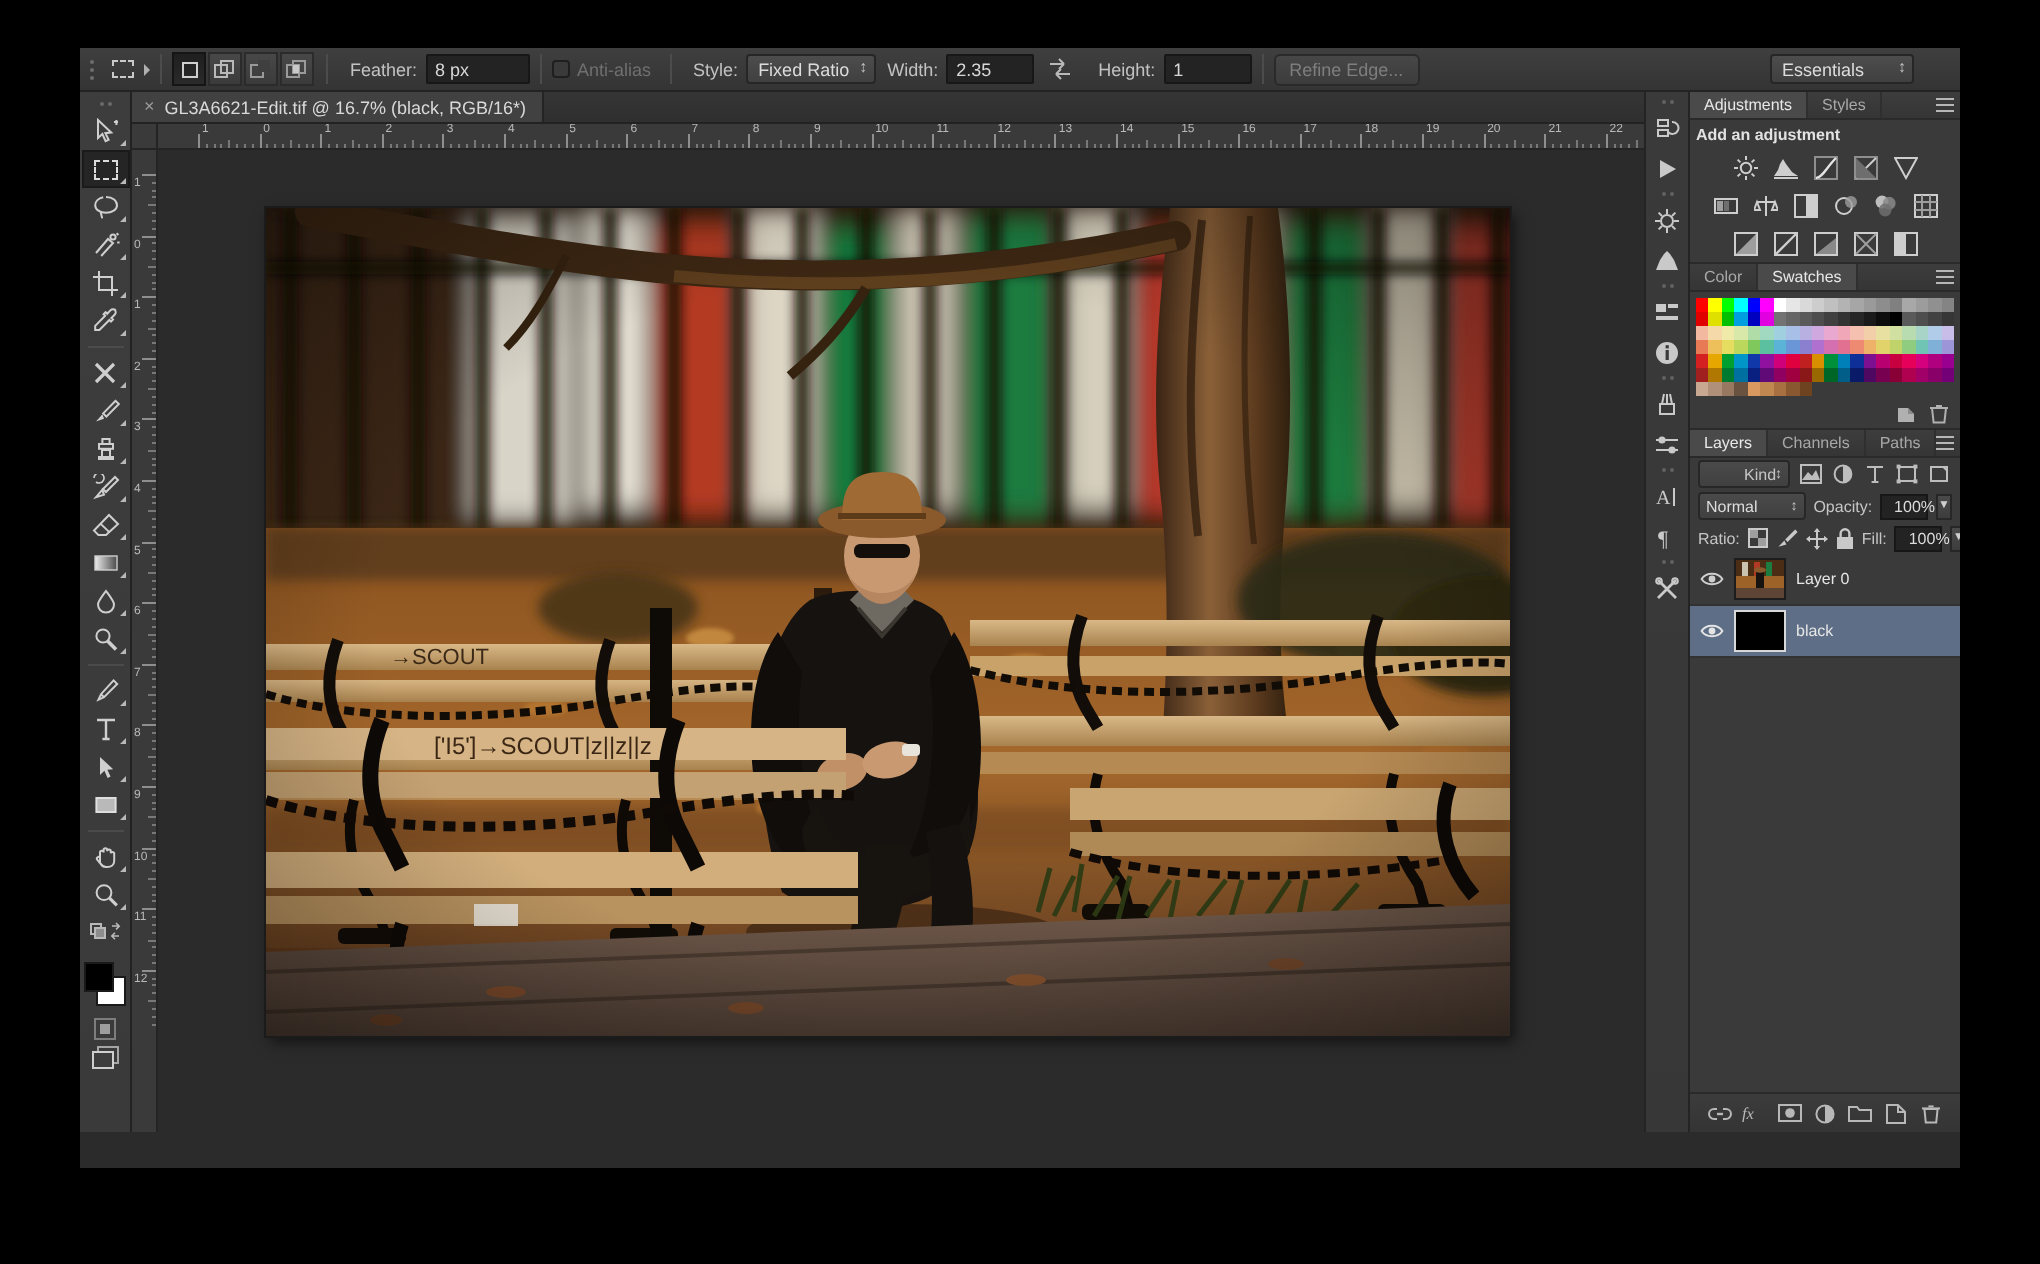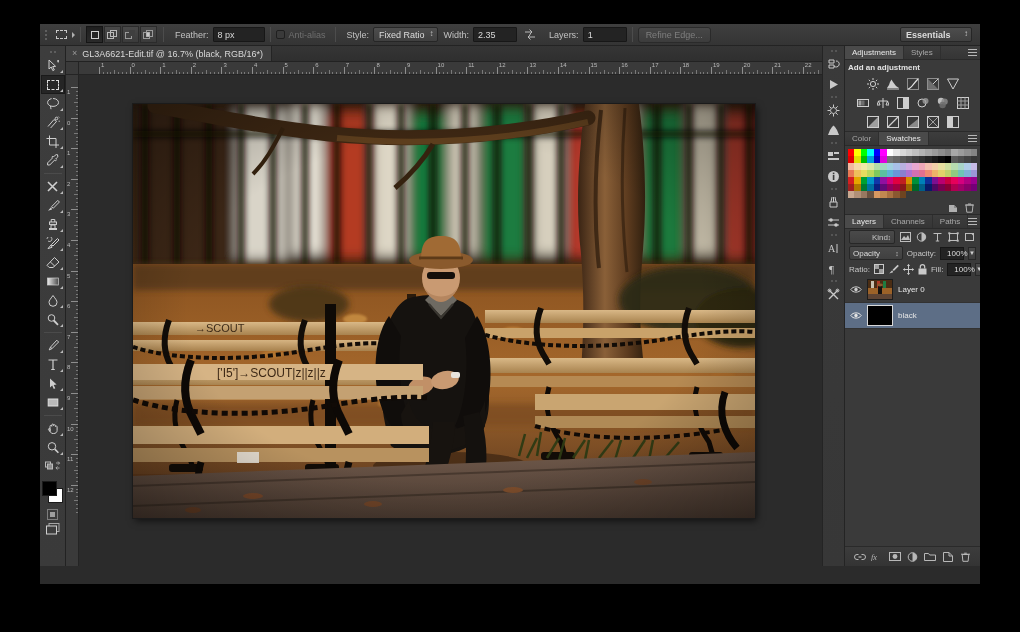--- a/index.html
+++ b/index.html
@@ -70,21 +70,21 @@
   }
   .sel:after {
     content:"\2195"; position:absolute; right:3px; top:1px; font-size:8px; color:#c0c0c0;
   }
   .swapicon { width:14px;height:14px;position:relative;margin:0 6px; }
   .refine {
     background: linear-gradient(#474747,#3c3c3c); border:1px solid #2a2a2a;
     color:#7e7e7e; height:16px; padding:0 7px; font-size:9px; border-radius:3px;
     display:flex; align-items:center;
   }
-  .ess-wrap { margin-left:auto; padding-right: 8px; display:flex; align-items:center; gap:6px;font-weight:bold; }
+  .ess-wrap { margin-left:auto; padding-right: 23px; display:flex; align-items:center; gap:6px; }
 
   
   .body { display: flex; height: 520px; }
 
   
   .toolbar {
     width: 26px; background: linear-gradient(#3d3d3d,#3a3a3a);
     border-right: 1px solid #222; padding-top: 2px;
     display:flex; flex-direction:column; align-items:center;
   }
@@ -252,21 +252,21 @@
     <span class="lbl">Style:</span>
     <span class="sel">Fixed Ratio</span>
     <span class="lbl">Width:</span>
     <span class="field" style="width:44px">2.35</span>
     <span class="swapicon">
       <svg width="14" height="13" viewBox="0 0 14 13">
         <path d="M2 4 h7 M9 4 l-2.5 -2.5 M9 4 l-2.5 2.5" stroke="#b9b9b9" fill="none" stroke-width="1"></path>
         <path d="M12 9 h-7 M5 9 l2.5 -2.5 M5 9 l2.5 2.5" stroke="#b9b9b9" fill="none" stroke-width="1"></path>
       </svg>
     </span>
-    <span class="lbl">Layers:</span>
+    <span class="lbl">Height:</span>
     <span class="field" style="width:44px">1</span>
     <span class="vsep"></span>
     <span class="refine">Refine Edge...</span>
     <span class="ess-wrap">
       <span class="sel" style="width:72px">Essentials</span>
     </span>
   </div>
 
   <div class="body">
 
@@ -1535,21 +1535,21 @@
           </span>
           <span class="filtico">
             <svg width="11" height="10" viewBox="0 0 11 10">
                 <rect x="1.5" y="1.5" width="8" height="7" fill="none" stroke="#bdbdbd"></rect>
                 <path d="M7 1.5 L9.5 4 L9.5 1.5 Z" fill="#bdbdbd"></path>
               </svg>
           </span>
         </div>
 
         <div class="lrow">
-          <span class="blendsel">Opacity</span>
+          <span class="blendsel">Normal</span>
           <span>Opacity:</span>
           <span class="numbox">100%</span>
           <span class="stepper">▼</span>
         </div>
 
         <div class="lrow">
           <span>Ratio:</span>
           <span class="lockico">
             <svg width="10" height="10" viewBox="0 0 10 10">
                 <rect x="0.5" y="0.5" width="9" height="9" fill="none" stroke="#c9c9c9"></rect>

